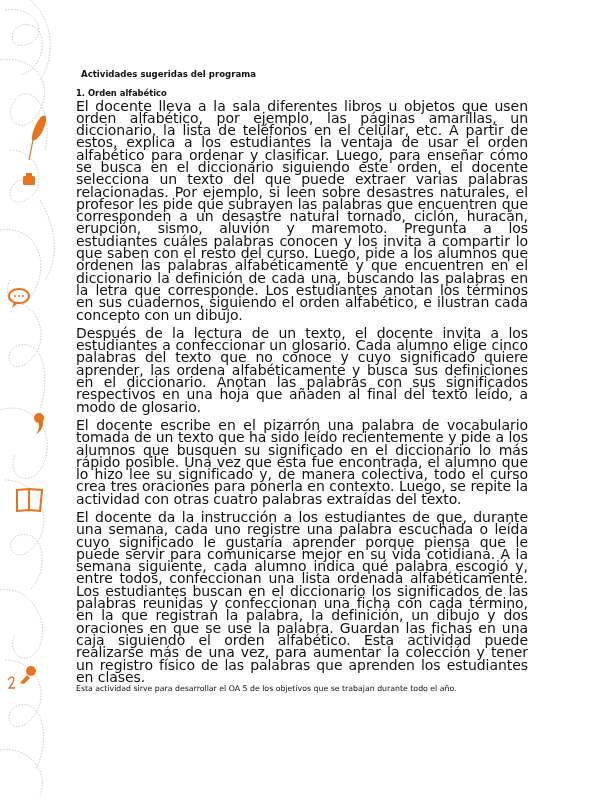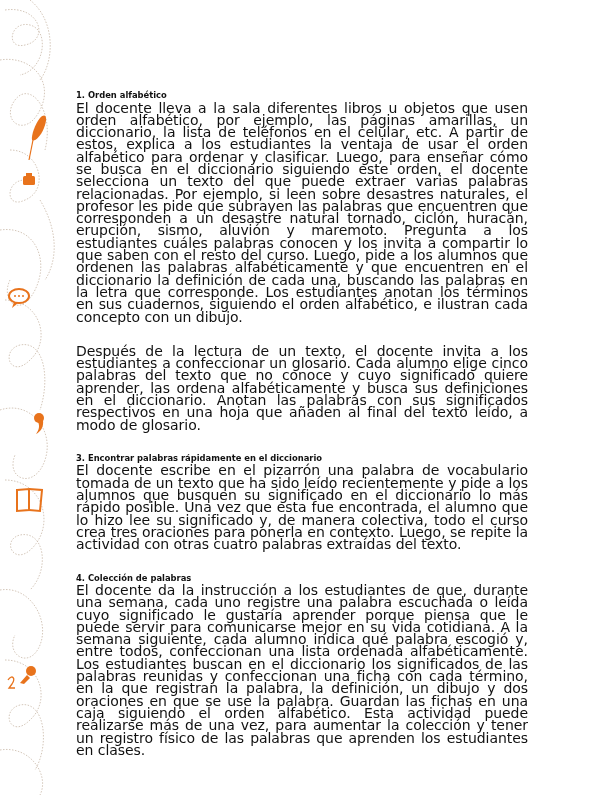--- a/index.html
+++ b/index.html
@@ -3,21 +3,21 @@
   <meta charset="utf-8">
   <style>
     html, body { margin: 0; padding: 0; }
     body {
       width: 600px; height: 800px; background: #ffffff; position: relative; overflow: hidden;
       font-family: "DejaVu Sans", sans-serif; color: #111;
     }
     .border-deco { position: absolute; left: 0; top: 0; width: 60px; height: 800px; }
     .content { position: absolute; left: 76px; top: 68px; width: 452px; }
     .doc-title { font-size: 8.6px; font-weight: bold; margin: 0 0 0 5px; line-height: 12px; height: 14px; }
-    .section { margin-top: 22px; }
+    .section { margin-top: 6px; }
     .sec-head { font-size: 8.4px; font-weight: bold; line-height: 11.5px; margin: 0; }
     .para { font-size: 14px; line-height: 12.3px; text-align: justify; margin: 0; letter-spacing: -0.05px; }
     .closing { font-size: 7.8px; line-height: 12.3px; margin: 0; }
   </style>
 </head>
 <body>
 
 <svg class="border-deco" viewBox="0 0 60 800" xmlns="http://www.w3.org/2000/svg">
   <g fill="none" stroke="#c9b9a8" stroke-width="0.8" stroke-dasharray="1.5,1.5">
     <path d="M5 10 C 40 5, 50 40, 25 45 C 5 50, 10 20, 30 25 C 50 30, 45 70, 20 75"></path>
@@ -57,32 +57,32 @@
     <path d="M29 489 L 42 490 L 40 511 L 29 510"></path>
   </g>
   <g fill="#e8731c">
     <circle cx="31" cy="671" r="5"></circle>
     <path d="M27 675 L 20 683 L 24 684 L 30 678 Z"></path>
     <path d="M8 680 C 12 674, 16 678, 12 684 L 9 688 L 15 688" fill="none" stroke="#e8731c" stroke-width="1.3"></path>
   </g>
 </svg>
 
 <main class="content">
+  <h1 class="doc-title">Actividades sugeridas del programa</h1>
 
   <section class="section">
     <h2 class="sec-head">1. Orden alfabético</h2>
     <p class="para">El docente lleva a la sala diferentes libros u objetos que usen orden alfabético, por ejemplo, las páginas amarillas, un diccionario, la lista de teléfonos en el celular, etc. A partir de estos, explica a los estudiantes la ventaja de usar el orden alfabético para ordenar y clasificar. Luego, para enseñar cómo se busca en el diccionario siguiendo este orden, el docente selecciona un texto del que puede extraer varias palabras relacionadas. Por ejemplo, si leen sobre desastres naturales, el profesor les pide que subrayen las palabras que encuentren que corresponden a un desastre natural  tornado, ciclón, huracán, erupción, sismo, aluvión y maremoto. Pregunta a los estudiantes cuáles palabras conocen y los invita a compartir lo que saben con el resto del curso. Luego, pide a los alumnos que ordenen las palabras alfabéticamente y que encuentren en el diccionario la definición de cada una, buscando las palabras en la letra que corresponde. Los estudiantes anotan los términos en sus cuadernos, siguiendo el orden alfabético, e ilustran cada concepto con un dibujo.</p>
   </section>
 
   <section class="section">
     <p class="para">Después de la lectura de un texto, el docente invita a los estudiantes a confeccionar un glosario. Cada alumno elige cinco palabras del texto que no conoce y cuyo significado quiere aprender, las ordena alfabéticamente y busca sus definiciones en el diccionario. Anotan las palabras con sus significados respectivos en una hoja que añaden al final del texto leído, a modo de glosario.</p>
   </section>
 
   <section class="section">
-    <h2 class="sec-head">3. Encontrar palabras rápidamente en el diccionario</h2>
     <p class="para">El docente escribe en el pizarrón una palabra de vocabulario tomada de un texto que ha sido leído recientemente y pide a los alumnos que busquen su significado en el diccionario lo más rápido posible. Una vez que esta fue encontrada, el alumno que lo hizo lee su significado y, de manera colectiva, todo el curso crea tres oraciones para ponerla en contexto. Luego, se repite la actividad con otras cuatro palabras extraídas del texto.</p>
   </section>
 
   <section class="section">
-    <h2 class="sec-head">4. Colección de palabras</h2>
     <p class="para">El docente da la instrucción a los estudiantes de que, durante una semana, cada uno registre una palabra escuchada o leída cuyo significado le gustaría aprender porque piensa que le puede servir para comunicarse mejor en su vida cotidiana. A la semana siguiente, cada alumno indica qué palabra escogió y, entre todos, confeccionan una lista ordenada alfabéticamente. Los estudiantes buscan en el diccionario los significados de las palabras reunidas y confeccionan una ficha con cada término, en la que registran la palabra, la definición, un dibujo y dos oraciones en que se use la palabra. Guardan las fichas en una caja siguiendo el orden alfabético. Esta actividad puede realizarse más de una vez, para aumentar la colección y tener un registro físico de las palabras que aprenden los estudiantes en clases.</p>
+    <p class="closing">Esta actividad sirve para desarrollar el OA 5 de los objetivos que se trabajan durante todo el año.</p>
   </section>
 </main>
 
 </body></html>

